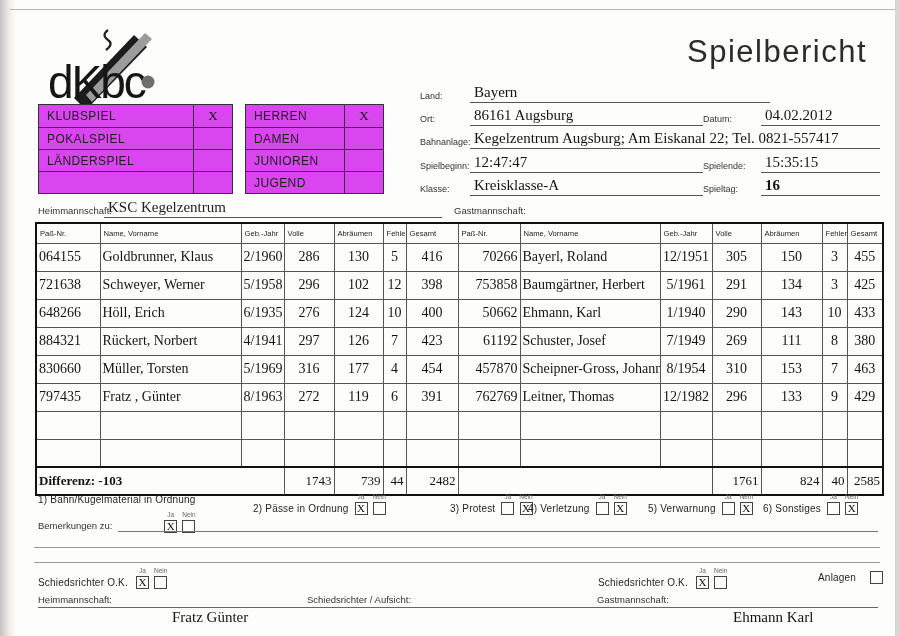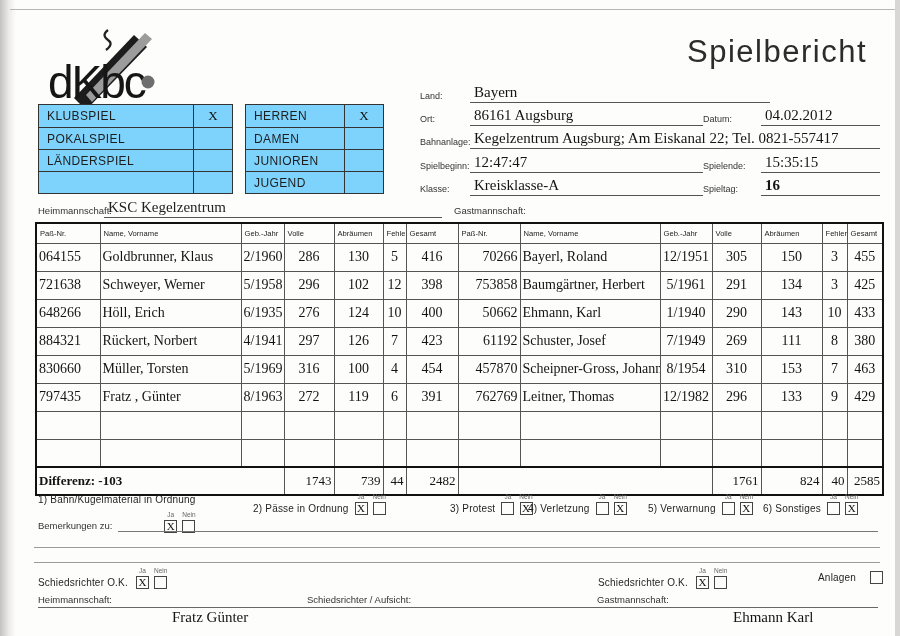--- a/index.html
+++ b/index.html
@@ -8,21 +8,21 @@
   .edge-left{position:absolute;left:0;top:0;width:16px;height:100%;
         background:linear-gradient(90deg,#c3c2c0,#ecebe8 55%,#fdfdfb);}
   .edge-top{position:absolute;left:10px;top:9px;right:0;height:1px;background:#b7b6b4;}
 
   
   .logo{position:absolute;left:46px;top:26px;}
   .title{position:absolute;right:28px;top:34px;font-size:31px;font-weight:400;
          letter-spacing:1.5px;color:#2c2c2c;}
 
   
-  .sel-table{position:absolute;top:104px;border:1.5px solid #333;background:#7dd3fc;}
+  .sel-table{position:absolute;top:104px;border:1.5px solid #333;background:#d946ef;}
   #type-box{left:38px;width:193px;}
   #class-box{left:245px;width:137px;}
   .sel-row{display:flex;height:22px;box-sizing:border-box;border-top:1px solid #333;}
   .sel-row:first-child{border-top:none;}
   .sel-label{flex:1;font-size:12px;letter-spacing:.4px;color:#1e1e1e;padding:4px 0 0 8px;}
   .sel-x{width:38px;border-left:1px solid #333;text-align:center;
          font-family:"Liberation Serif",serif;font-size:13px;padding-top:3px;color:#111;}
 
   
   .info-row{position:absolute;left:420px;width:460px;display:flex;align-items:flex-end;}
@@ -280,21 +280,21 @@
             <td class="mid">269</td>
             <td class="mid">111</td>
             <td class="mid">8</td>
             <td class="mid">380</td>
           </tr>
           <tr>
             <td class="pass-l">830660</td>
             <td class="name">Müller, Torsten</td>
             <td class="mid">5/1969</td>
             <td class="mid">316</td>
-            <td class="mid">100</td>
+            <td class="mid">177</td>
             <td class="mid">4</td>
             <td class="mid">454</td>
             <td class="pass-r split">457870</td>
             <td class="name">Scheipner-Gross, Johann</td>
             <td class="mid">8/1954</td>
             <td class="mid">310</td>
             <td class="mid">153</td>
             <td class="mid">7</td>
             <td class="mid">463</td>
           </tr>

